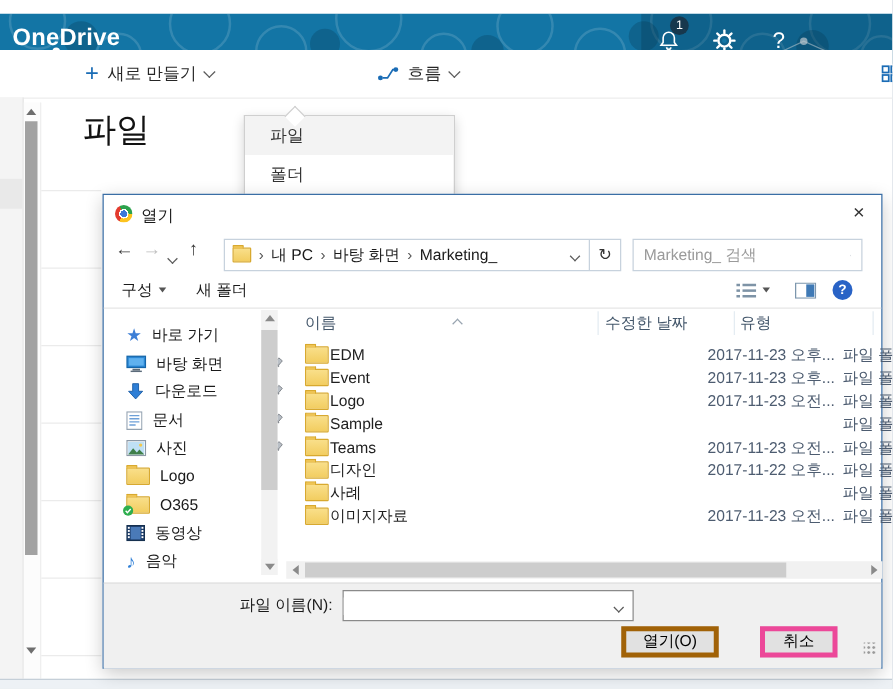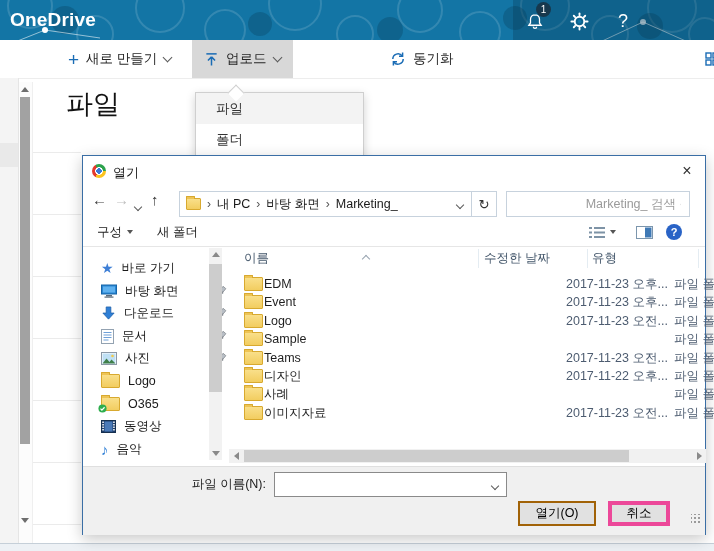--- a/index.html
+++ b/index.html
@@ -1,20 +1,20 @@
 <!DOCTYPE html>
 <html><head>
 <meta charset="utf-8">
 <style>
   html,body{margin:0;padding:0;background:#cfd8e0;}
   .screen{position:relative;width:714px;height:551px;background:#fff;overflow:hidden;
           font-family:"Liberation Sans","DejaVu Sans",sans-serif;-webkit-font-smoothing:antialiased;}
   .abs{position:absolute;}
   
-  .od-header{left:0;top:0;width:714px;height:40px;background:#1375a5;overflow:hidden;}
+  .od-header{left:0;top:11px;width:714px;height:40px;background:#1375a5;overflow:hidden;}
   .od-header-dark{left:513px;top:0;width:201px;height:40px;background:rgba(3,46,68,.26);}
   .od-logo{left:10px;top:9px;color:#fff;font-size:19px;font-weight:700;letter-spacing:.2px;}
   .hdr-ico{top:9px;width:26px;height:24px;display:flex;align-items:center;justify-content:center;cursor:pointer;}
   .badge{left:536px;top:2px;width:15px;height:15px;background:#17384d;border-radius:50%;color:#fff;
          font-size:10px;display:flex;align-items:center;justify-content:center;}
   
   .od-toolbar{left:0;top:40px;width:714px;height:38px;background:#fff;border-bottom:1px solid #ededed;font-size:13.5px;color:#262626;}
   .tb-item{top:0;height:38px;display:flex;align-items:center;gap:7px;cursor:pointer;white-space:nowrap;}
   .chev{display:inline-block;width:6px;height:6px;border-right:1.3px solid #5a5a5a;border-bottom:1.3px solid #5a5a5a;transform:rotate(45deg);margin-top:-3px;}
   .chev.up{transform:rotate(-135deg);margin-top:3px;}
@@ -51,21 +51,21 @@
   .dlg-close{left:590px;top:2px;width:28px;height:26px;display:flex;align-items:center;justify-content:center;
              font-size:16px;color:#333;cursor:pointer;}
   
   .nav-ico{top:36px;font-size:15px;color:#3a3a3a;cursor:pointer;line-height:1;}
   .crumb-box{left:96px;top:35px;width:316px;height:24px;border:1px solid #c7d2dd;display:flex;align-items:center;font-size:12.5px;}
   .crumb-sep{color:#555;margin:0 6px;font-size:12px;}
   .crumb-item{cursor:pointer;white-space:nowrap;}
   .crumb-refresh{width:24px;height:24px;border-left:1px solid #c7d2dd;display:flex;align-items:center;justify-content:center;
                  font-size:13px;color:#333;cursor:pointer;}
   .search-box{left:423px;top:35px;width:182px;height:24px;border:1px solid #c7d2dd;display:flex;align-items:center;}
-  .search-box input{border:0;outline:0;flex:1;font-size:12.5px;color:#444;padding:0 4px 0 8px;font-family:inherit;background:transparent;text-align:right;}
+  .search-box input{border:0;outline:0;flex:1;font-size:12.5px;color:#444;padding:0 4px 0 8px;font-family:inherit;background:transparent;}
   .search-box input::placeholder{color:#9a9a9a;}
   
   .dlg-toolbar{left:0;top:63px;width:622px;height:27px;border-bottom:1px solid #e6e6e6;font-size:12.5px;}
   .dlg-tb-item{top:0;height:26px;display:flex;align-items:center;gap:5px;cursor:pointer;}
   .tri-small{width:0;height:0;border-left:3.5px solid transparent;border-right:3.5px solid transparent;border-top:4px solid #555;}
   .help-circle{width:16px;height:16px;border-radius:50%;background:#2963c6;color:#fff;font-size:11px;font-weight:700;
                display:flex;align-items:center;justify-content:center;}
   
   .dlg-content{left:0;top:90px;width:622px;height:220px;}
   .nav-item{position:absolute;left:18px;width:118px;height:22px;display:flex;align-items:center;gap:8px;font-size:12.5px;cursor:pointer;}
@@ -90,21 +90,21 @@
   .h-arrow{position:absolute;top:0;width:14px;height:14px;display:flex;align-items:center;justify-content:center;}
   
   .dlg-footer{left:0;top:310px;width:622px;height:68px;background:#f0f0f0;border-top:1px solid #dfdfdf;}
   .fname-label{left:60px;top:320px;width:123px;text-align:right;font-size:12.5px;}
   .fname-combo{left:191px;top:316px;width:231px;height:23px;background:#fff;border:1px solid #8a8a8a;display:flex;align-items:center;}
   .fname-combo input{flex:1;border:0;outline:0;font-size:12.5px;padding:0 4px;font-family:inherit;}
   .ftype-combo{left:433px;top:316px;width:171px;height:23px;background:#f2f2f2;border:1px solid #707070;
                display:flex;align-items:center;font-size:12.5px;padding:0;cursor:pointer;}
   .combo-chev{margin-left:auto;margin-right:8px;}
   .btn{position:absolute;display:flex;align-items:center;justify-content:center;font-size:12.5px;background:#e1e1e1;cursor:pointer;font-family:inherit;}
-  .btn-open{left:435px;top:345px;width:78px;height:25px;border:2px solid #a16207;}
+  .btn-open{left:414px;top:345px;width:78px;height:25px;border:4px solid #a16207;}
   .btn-cancel{left:525px;top:345px;width:62px;height:25px;border:4px solid #ec4899;}
   .grip{left:608px;top:358px;width:10px;height:10px;
         background-image:radial-gradient(circle,#9a9a9a 1px,transparent 1.2px);
         background-size:4px 4px;background-position:bottom right;cursor:nwse-resize;}
   svg{display:block;}
 </style>
 </head>
 <body>
 
 <div class="screen">
@@ -168,36 +168,28 @@
     </div>
     <div class="abs hdr-ico" style="left:610px;color:#fff;font-size:18px">?</div>
   </div>
 
   <div class="abs od-toolbar">
     <div class="abs tb-item" style="left:68px">
       <span class="plus">+</span>
       <span>새로 만들기</span>
       <span class="chev"></span>
     </div>
-    <div class="abs tb-item upload-btn" style="left:192px">
-      <svg width="15" height="15" viewBox="0 0 16 16">
-        <path d="M2.5 2h11" stroke="#1a6cb5" stroke-width="1.6" fill="none"></path>
-        <path d="M8 14.5V5.2M8 5.2L4.2 9M8 5.2L11.8 9" stroke="#1a6cb5" stroke-width="1.6" fill="none"></path>
+    <div class="abs tb-item" style="left:302px">
+      <svg width="17" height="12" viewBox="0 0 18 12">
+        <circle cx="2.5" cy="9.5" r="2.1" fill="#1a6cb5"></circle>
+          <circle cx="15.5" cy="2.5" r="2.1" fill="#1a6cb5"></circle>
+        <path d="M4.5 9.5h4l4.5-7h1.5" stroke="#1a6cb5" stroke-width="1.5" fill="none"></path>
       </svg>
-      <span>업로드</span>
+      <span>흐름</span>
       <span class="chev"></span>
-    </div>
-    <div class="abs tb-item" style="left:390px">
-      <svg width="16" height="16" viewBox="0 0 16 16">
-        <path d="M13.2 8a5.2 5.2 0 0 1-9.4 3" stroke="#1a6cb5" stroke-width="1.5" fill="none"></path>
-        <path d="M2.8 8a5.2 5.2 0 0 1 9.4-3" stroke="#1a6cb5" stroke-width="1.5" fill="none"></path>
-        <path d="M12.6 1.6v3.6H9" stroke="#1a6cb5" stroke-width="1.5" fill="none"></path>
-        <path d="M3.4 14.4v-3.6H7" stroke="#1a6cb5" stroke-width="1.5" fill="none"></path>
-      </svg>
-      <span>동기화</span>
     </div>
     <div class="abs tb-item" style="left:705px">
       <svg width="14" height="14" viewBox="0 0 14 14">
           <g fill="none" stroke="#1a6cb5" stroke-width="1.4">
         <rect x="1" y="1" width="5" height="5"></rect>
             <rect x="8" y="1" width="5" height="5"></rect>
         <rect x="1" y="8" width="5" height="5"></rect>
             <rect x="8" y="8" width="5" height="5"></rect>
           </g>
         </svg>

